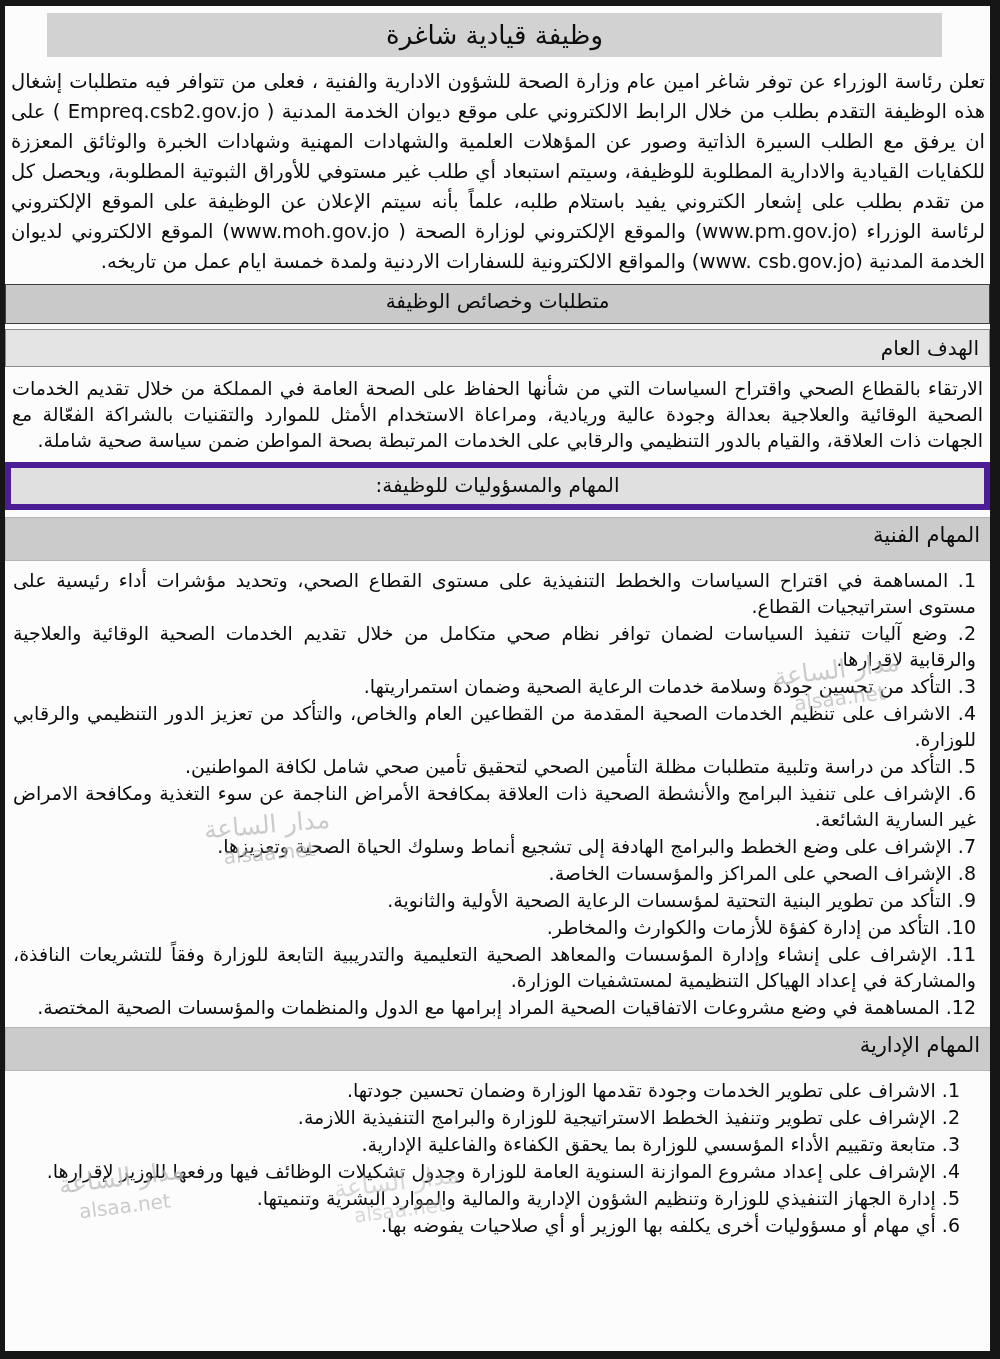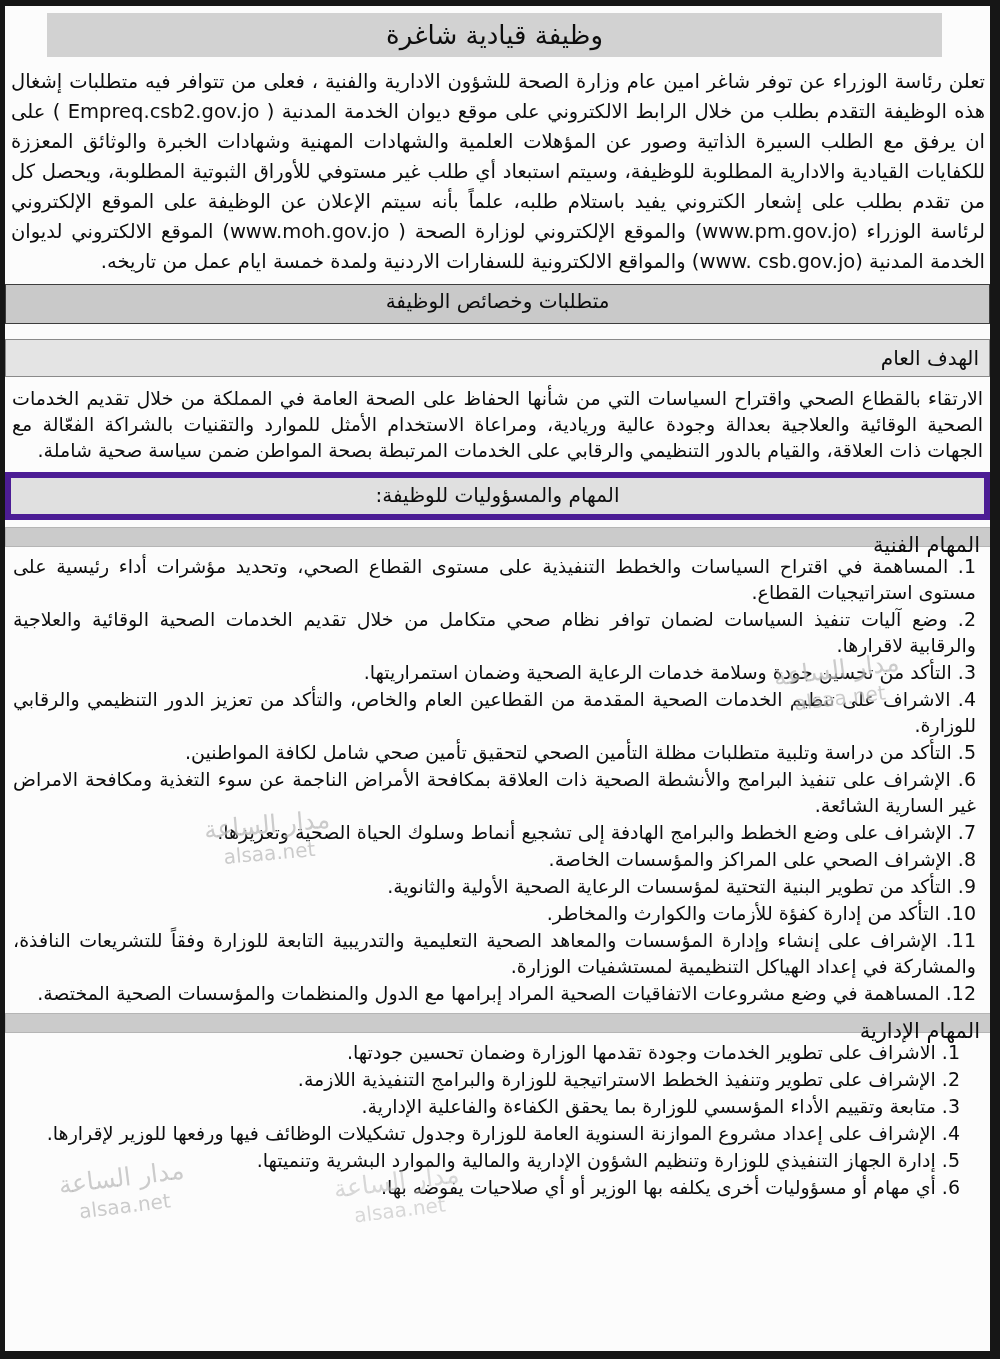--- a/index.html
+++ b/index.html
@@ -30,36 +30,36 @@
     font-size:19.5px;line-height:30px;
     text-align:justify;
   }
   .bar{box-sizing:border-box;padding:0 10px;}
   .bar-req{
     margin-top:7px;height:40px;line-height:32px;
     background:#c9c9c9;border:1px solid #3d3d3d;
     text-align:center;font-size:20px;
   }
   .bar-goal{
-    margin-top:15px;height:38px;line-height:36px;
+    margin-top:5px;height:38px;line-height:36px;
     background:#e4e4e4;border:1px solid #8a8a8a;
     text-align:right;font-size:20px;
   }
   .goal{
     margin:8px 7px 0 7px;
     font-size:19px;line-height:26px;
     text-align:justify;
   }
   .bar-duties{
     margin-top:9px;height:48px;line-height:34px;
     background:#e0e0e0;border:6px solid #4c1d95;
     text-align:center;font-size:20px;
   }
   .bar-section{
-    margin-top:7px;height:20px;line-height:34px;
+    margin-top:7px;height:44px;line-height:34px;
     background:#cbcbcb;border:1px solid #b5b5b5;border-right:none;
     text-align:right;font-size:21px;
   }
   ol.tasks{
     list-style:none;
     margin:6px 0 0 0;
     font-size:19px;line-height:26px;
   }
   ol.tasks li{text-align:justify;margin-bottom:1px;}
   #tech-tasks{padding:0 14px 0 8px;}

